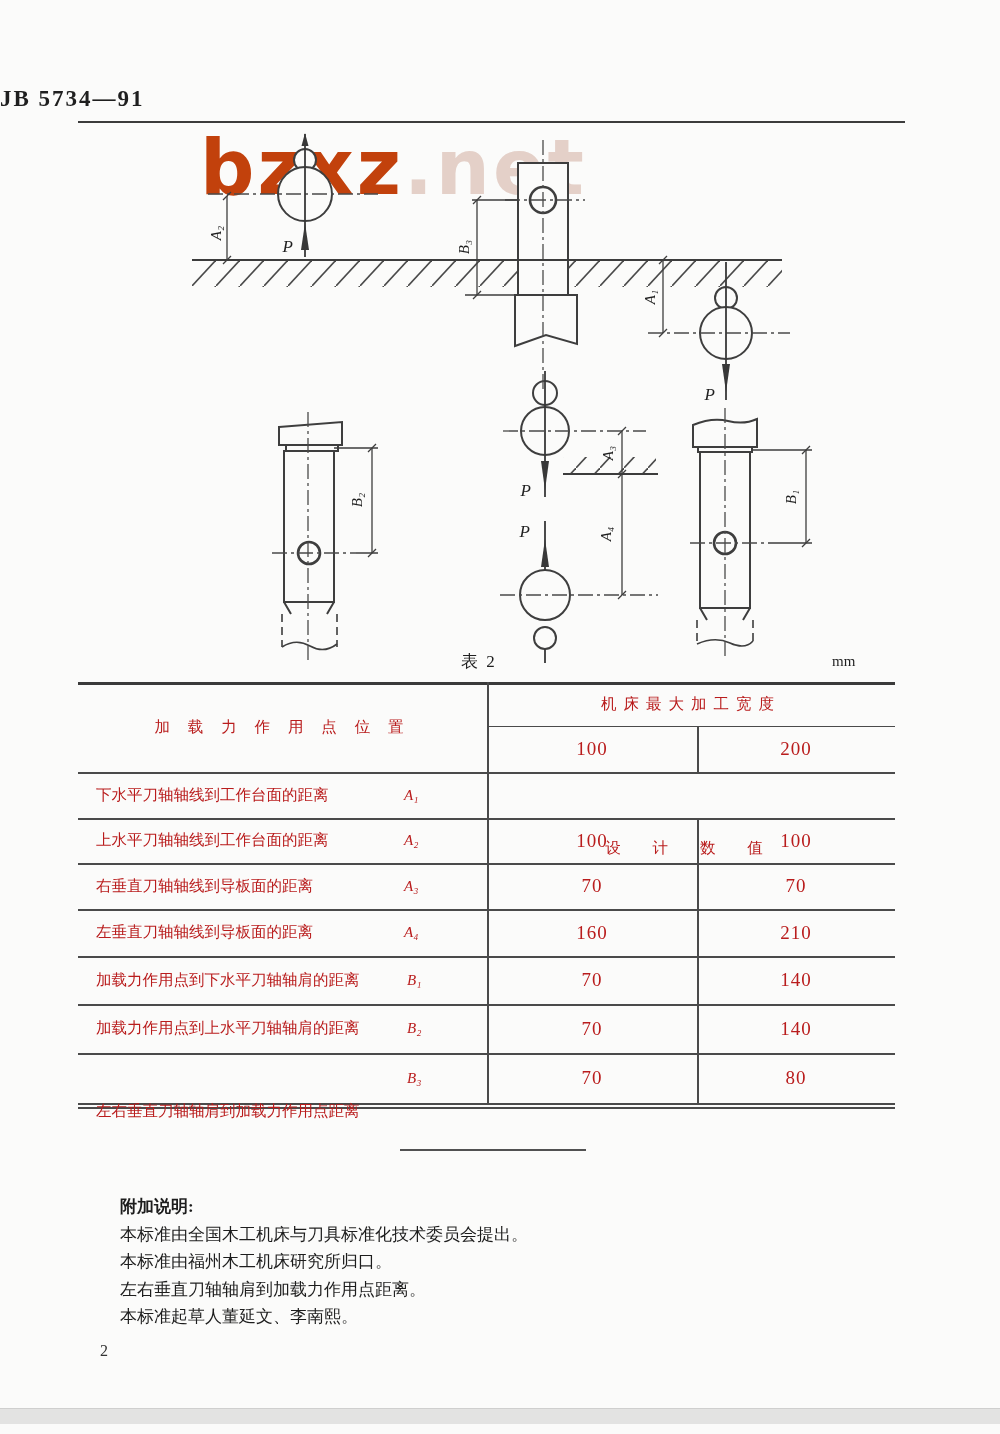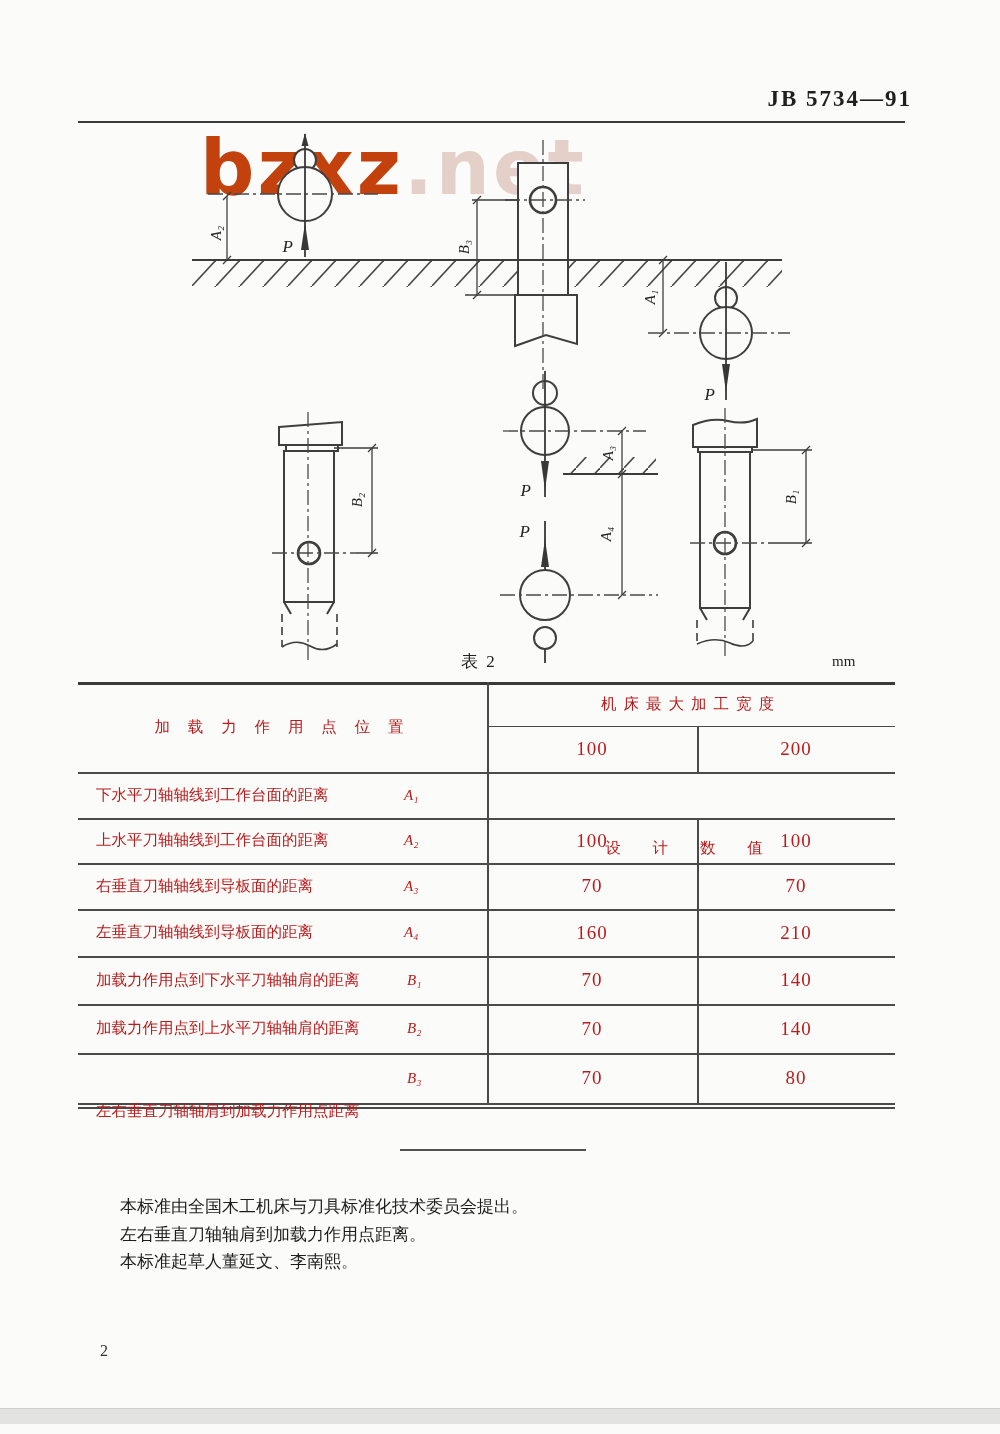--- a/index.html
+++ b/index.html
@@ -1,20 +1,20 @@
 <!DOCTYPE html>
 <html><head>
 <meta charset="utf-8">
 <style>
   html,body{margin:0;padding:0;background:#ffffff;}
   #page{position:relative;width:1000px;height:1434px;background:#fbfbfa;overflow:hidden;
         font-family:"Liberation Serif","DejaVu Serif",serif;color:#252525;}
   .abs{position:absolute;}
   
-  .std-no{left:0;top:86px;width:912px;text-align:right;font-size:23px;font-weight:bold;
+  .std-no{left:0;top:86px;width:912px;text-align:left;font-size:23px;font-weight:bold;
           letter-spacing:2px;color:#1f1f1f;}
   .rule{left:78px;top:121px;width:827px;height:2px;background:#3c3c3c;}
   
   .wm{left:200px;top:130px;font-family:"DejaVu Sans","Liberation Sans",sans-serif;
       font-weight:bold;font-size:76px;line-height:1;letter-spacing:3px;user-select:none;}
   .wm .wm1{color:#c2410c;}
   .wm .wm2{color:#e4d0c8;}
   
   .diagram{left:0;top:0;}
   
@@ -214,21 +214,23 @@
 
     <div class="cell" style="left:96px;top:1053px;width:305px;height:50px;margin-top:33px;">左右垂直刀轴轴肩到加载力作用点距离</div>
     <div class="cell sym" style="left:407px;top:1053px;width:60px;height:50px;">B₃</div>
     <div class="cell center num" style="left:487px;top:1053px;width:210px;height:50px;">70</div>
     <div class="cell center num" style="left:697px;top:1053px;width:198px;height:50px;">80</div>
   </div>
 
   <div class="abs divider"></div>
 
   <div class="abs notes">
+    <div class="nt">附加说明:</div>
     <div>本标准由全国木工机床与刀具标准化技术委员会提出。</div>
+    <div>本标准由福州木工机床研究所归口。</div>
     <div>左右垂直刀轴轴肩到加载力作用点距离。</div>
     <div>本标准起草人董延文、李南熙。</div>
   </div>
 
   <div class="abs pageno">2</div>
 
   <div class="abs band"></div>
 
 </div>
 

